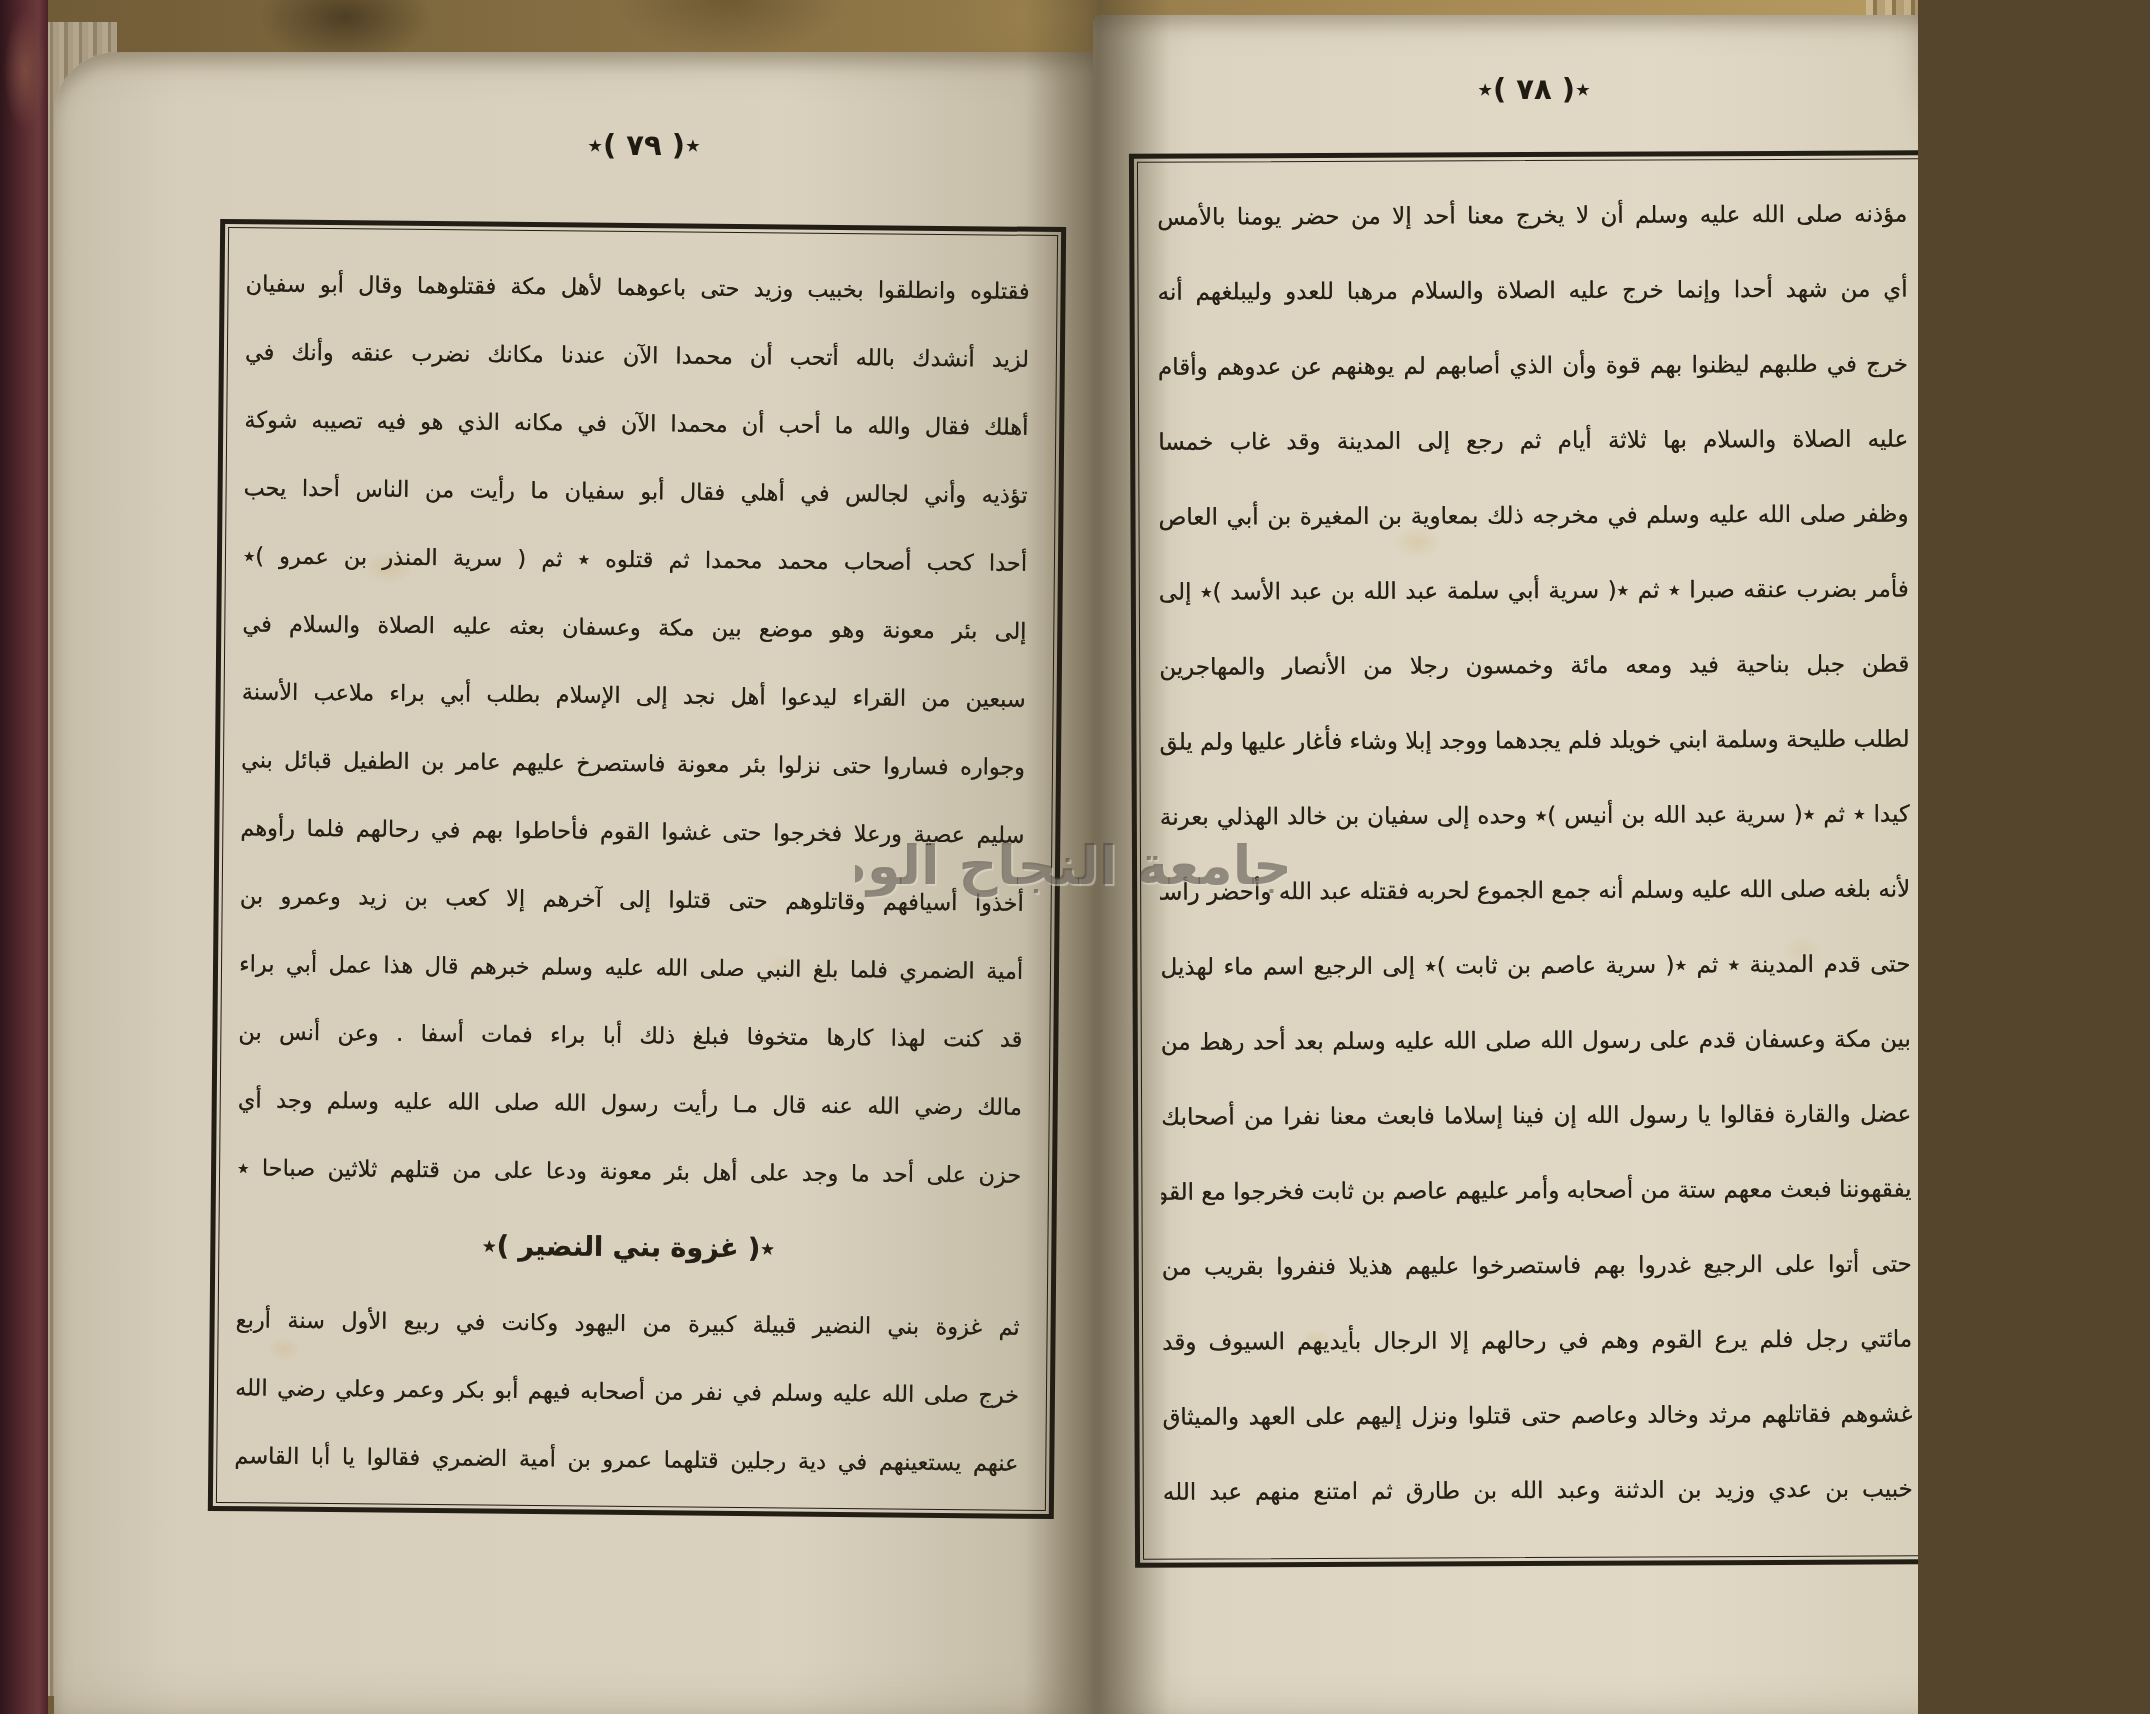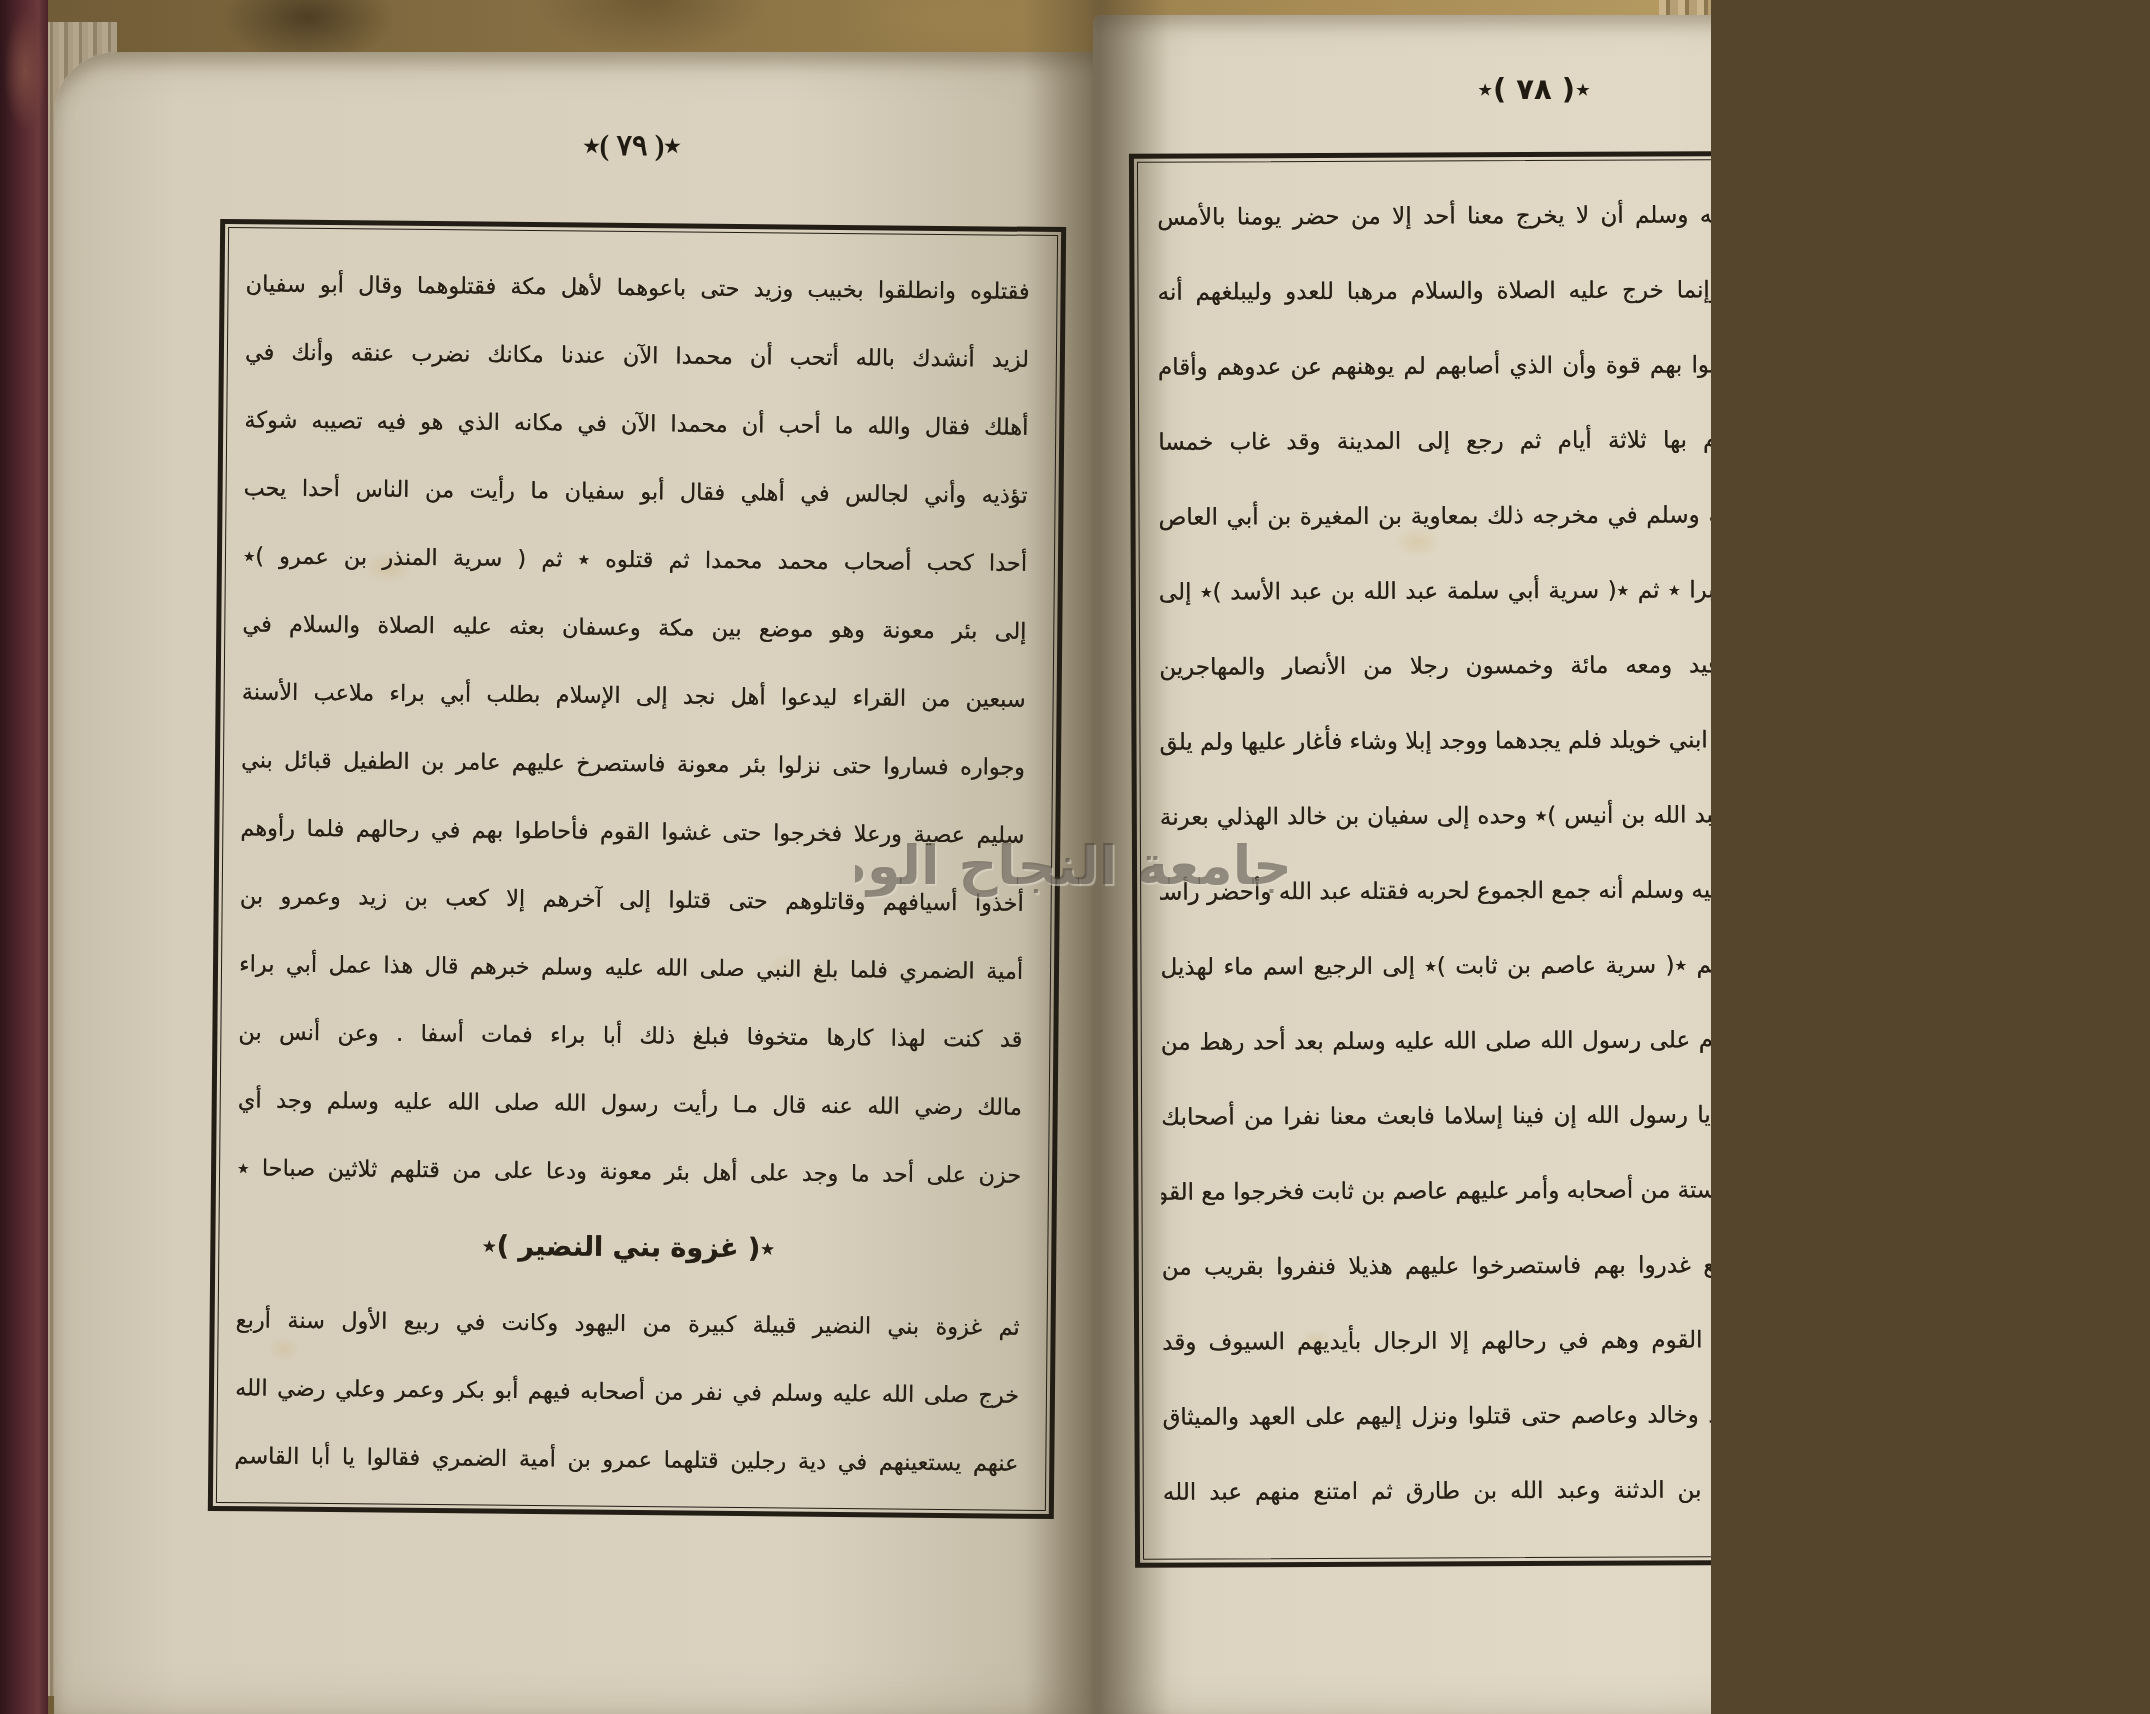--- a/index.html
+++ b/index.html
@@ -1,16 +1,16 @@
 <!DOCTYPE html>
 <html lang="ar" style="font-size:9px"><head>
 <meta charset="utf-8">
 <style>
   html,body{margin:0;padding:0;background:#55452c;}
-  #scene{position:relative;width:1711px;height:1714px;overflow:hidden;
+  #scene{position:relative;width:1918px;height:1714px;overflow:hidden;
          font-family:"DejaVu Sans",sans-serif;}
 
   
   #table-bg{position:absolute;inset:0;
     background:linear-gradient(90deg,#6e5a36 0%,#836c41 28%,#947b4a 55%,#a98c55 78%,#b59a62 100%);}
   #table-mottle{position:absolute;inset:0;
     background:
       radial-gradient(123px 67px at 18% 1%, rgba(40,30,15,.55), transparent 70%),
       radial-gradient(168px 78px at 38% 0%, rgba(60,45,20,.35), transparent 70%),
       radial-gradient(146px 67px at 55% 1%, rgba(160,135,80,.45), transparent 70%);}
@@ -45,21 +45,21 @@
 
   
   .frame{position:absolute;border:5px solid #221d15;}
   .frame .inner{position:absolute;inset:2.8px;border:1.7px solid #221d15;}
   #frame-left{left:214px;top:223px;width:836px;height:1282px;transform:rotate(.55deg);}
   #frame-right{left:1132px;top:152px;width:804px;height:1404px;transform:rotate(-.25deg);}
 
   
   .pagenum{position:absolute;text-align:center;color:#1f1a12;
     font-size:29px;font-weight:bold;letter-spacing:2.2px;}
-  #pagenum-left{left:214px;top:128px;width:836px;font-family:Liberation Serif, serif;}
+  #pagenum-left{left:226px;top:128px;width:836px;}
   #pagenum-right{left:1132px;top:72px;width:804px;}
 
   
   .textcol{position:absolute;direction:rtl;color:#261f15;overflow:hidden;
     text-shadow:0.2px 0.2px 0.3px rgba(25,20,10,.75);}
   #text-left{left:240px;top:253px;width:784px;height:1237px;font-size:22.4px;transform:rotate(.55deg);}
   #text-right{left:1160px;top:178px;width:750px;height:1360px;font-size:23px;transform:rotate(-.25deg);}
   #text-right .tline{height:75px;line-height:75px;}
   #text-left .tline{height:68px;line-height:68px;}
   .tline{white-space:nowrap;text-align:justify;text-align-last:justify;}

